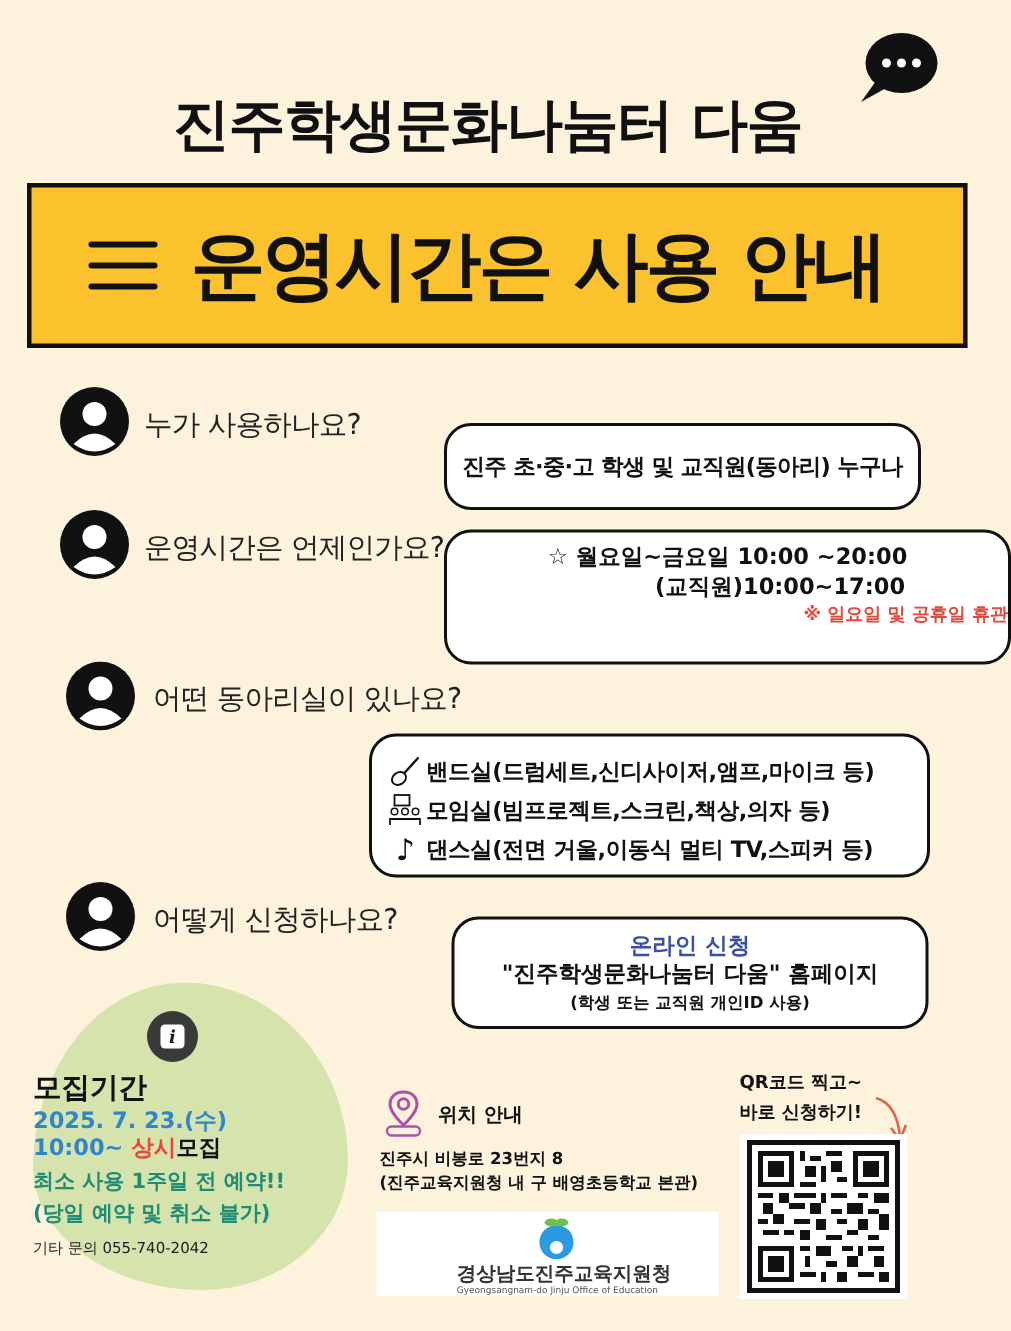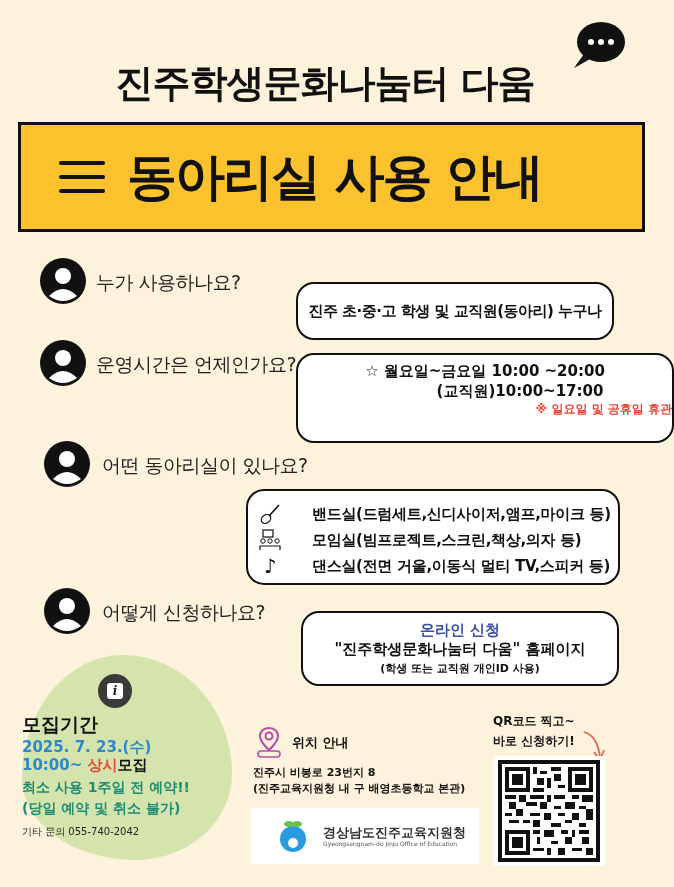--- a/index.html
+++ b/index.html
@@ -37,21 +37,21 @@
 
   .bubble {
     background: #fff; border: 2.5px solid #111; border-radius: 18px;
     text-align: center; font-weight: 700; color: #111;
   }
   .b1 { left: 296px; top: 282px; width: 318px; height: 58px; display:flex; align-items:center; justify-content:center; font-size: 15px; letter-spacing: -0.5px; }
   .b2 { left: 296px; top: 353px; width: 378px; height: 90px; font-size: 15px; line-height: 20px; padding-top: 6px; }
   .b2 .line { display:block; }
   .b2 .note { color: #e8483a; font-size: 12px; line-height: 16px; text-align: right; }
   .b3 { left: 246px; top: 489px; width: 374px; height: 96px; text-align:left; font-size: 15px; line-height: 26px; padding: 10px 0 0 10px; letter-spacing: -0.3px; }
-  .b3 .row { display:flex; align-items:center;gap:28px; }
+  .b3 .row { display:flex; align-items:center; }
   .b3 .ico { width: 24px; height: 24px; margin-right: 2px; display:inline-flex; align-items:center; justify-content:center; font-size: 20px; }
   .b4 { left: 301px; top: 611px; width: 318px; height: 75px; font-size: 15px; line-height: 19px; padding-top: 8px; }
   .b4 .online { color: #3a4fa8; }
   .b4 .sub { font-size: 11px; }
 
   
   .blob {
     left: 22px; top: 655px; width: 210px; height: 205px;
     background: #d5e4ad;
     border-radius: 48% 52% 46% 54% / 60% 58% 42% 40%;
@@ -71,21 +71,21 @@
   .recruit-note2 { top: 800px; font-size: 14px; font-weight: 700; color: #1f8c74; }
   .recruit-contact { top: 825px; font-size: 10px; color: #222; }
 
   
   .pin-icon { left: 256px; top: 726px; width: 26px; height: 32px; }
   .loc-title { left: 292px; top: 734px; font-size: 13px; font-weight: 700; color:#111; }
   .loc-addr1 { left: 253px; top: 765px; font-size: 11px; font-weight: 700; color:#111; }
   .loc-addr2 { left: 253px; top: 781px; font-size: 11px; font-weight: 700; color:#111; }
   .org-logo {
     left: 251px; top: 808px; width: 228px; height: 56px; background:#fff;
-    display:flex; align-items:center; padding-left: 22px;
+    display:flex; align-items:center; padding-left: 22px; flex-direction: column;
   }
   .org-logo .name { font-size: 13px; font-weight: 700; color:#333; line-height: 14px; }
   .org-logo .eng { font-size: 6px; color:#555; }
 
   
   .qr-text { left: 493px; font-size: 12px; font-weight: 700; color:#111; }
   .qr-text1 { top: 713px; }
   .qr-text2 { top: 733px; }
   .qr-arrow { left: 582px; top: 730px; width: 26px; height: 34px; }
   .qr-code { left: 493px; top: 756px; width: 112px; height: 110px; background:#fff; padding: 4px; }
@@ -101,21 +101,21 @@
   <circle cx="31" cy="22" r="3" fill="#fff"></circle>
   <circle cx="41" cy="22" r="3" fill="#fff"></circle>
 </svg>
 
 <div class="abs banner">
   <div class="menu-icon">
       <span></span>
       <span></span>
       <span></span>
     </div>
-  <div class="banner-title">동아리실 사용 안내</div>
+  <div class="banner-title">운영시간은 사용 안내</div>
 </div>
 
 <svg class="abs avatar" style="left:40px;top:258px" viewBox="0 0 46 46">
   <circle cx="23" cy="23" r="23" fill="#111"></circle>
   <circle cx="23" cy="18" r="8" fill="#fff"></circle>
   <path d="M9 38 Q23 24 37 38 Q23 48 9 38 Z" fill="#fff"></path>
 </svg>
 <div class="abs question" style="left:96px;top:270px">누가 사용하나요?</div>
 <div class="abs bubble b1">
     <span>진주  초·중·고 학생 및 교직원(동아리) 누구나</span>

